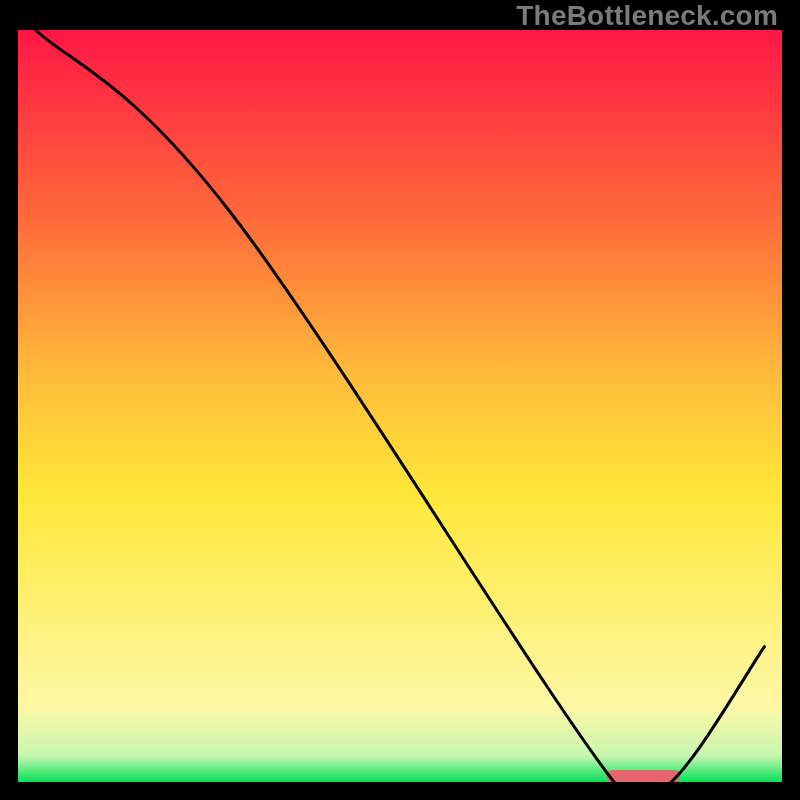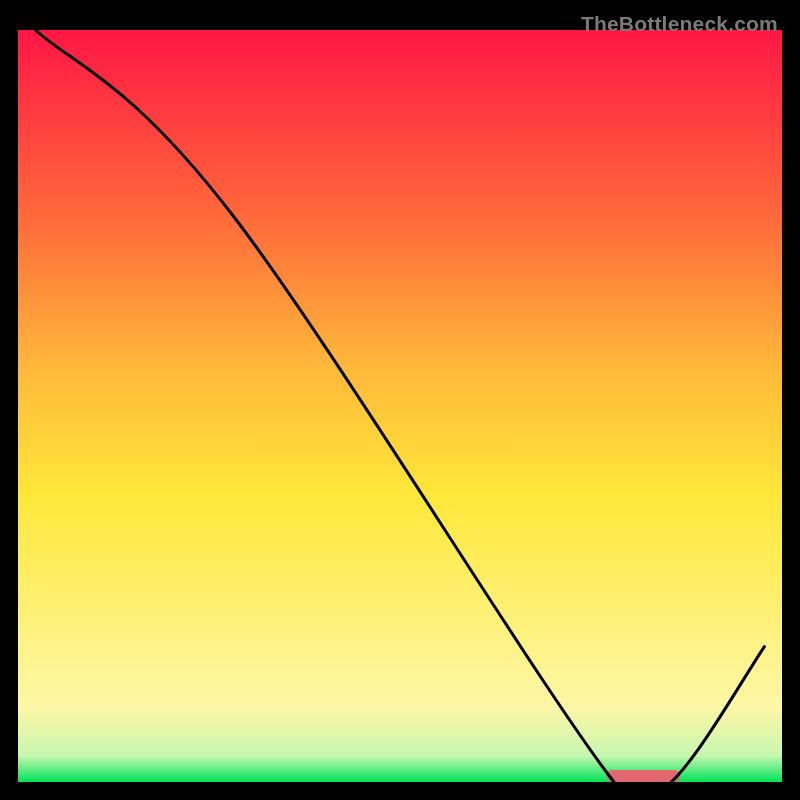--- a/index.html
+++ b/index.html
@@ -1,23 +1,23 @@
 <!DOCTYPE html>
 <html><head>
 <meta charset="utf-8">
 <style>
   * { margin: 0; padding: 0; box-sizing: border-box; }
   html, body { width: 800px; height: 800px; overflow: hidden; background: #fff; }
   .wrap { position: relative; width: 800px; height: 800px; background: #000; }
   .watermark {
     position: absolute;
-    top: 12px;
+    top: 0;
     right: 22px;
     font-family: Arial, Helvetica, sans-serif;
-    font-size: 21px;
+    font-size: 28px;
     font-weight: bold;
     color: #7a7a7a;
     letter-spacing: 0.2px;
     z-index: 5;
   }
   svg { display: block; }
 </style>
 </head>
 <body>
 

